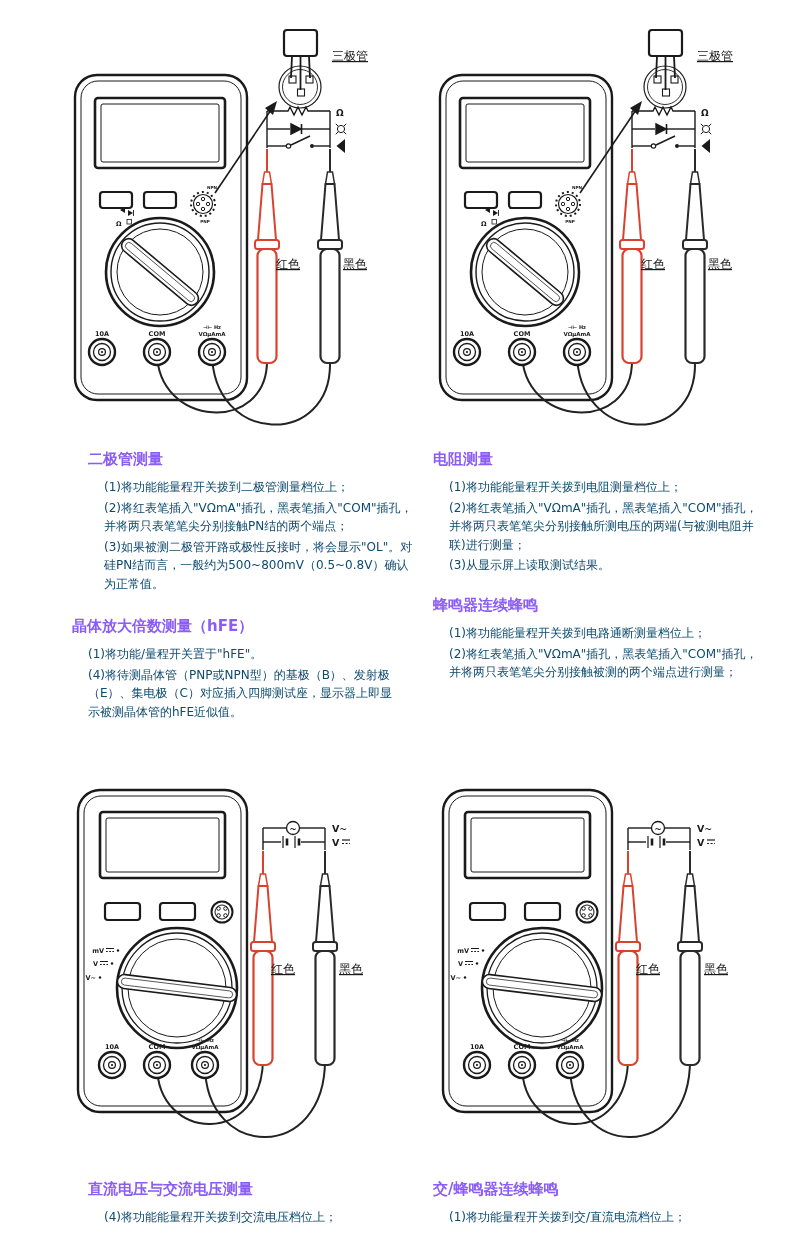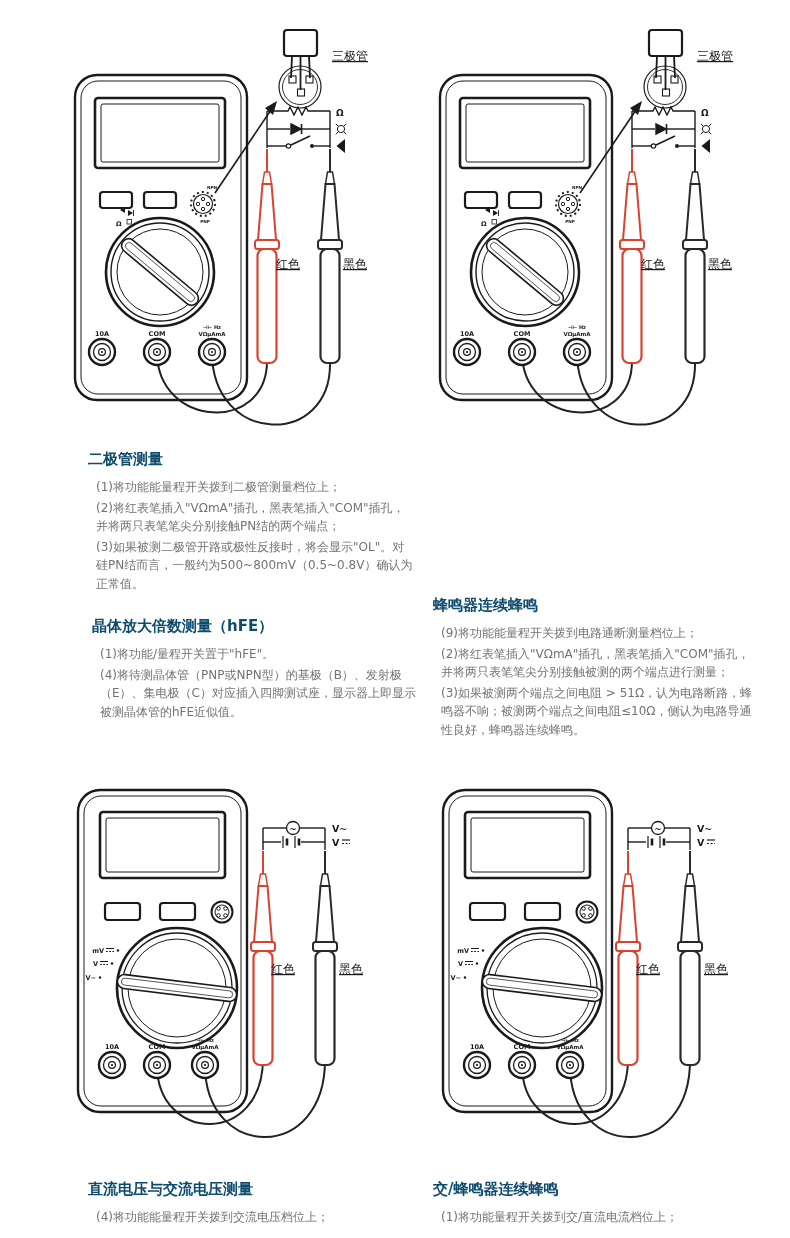--- a/index.html
+++ b/index.html
@@ -1,21 +1,21 @@
 <!DOCTYPE html>
 <html><head>
 <meta charset="utf-8">
 <style>
   html,body{margin:0;padding:0;background:#fff;}
   .page{position:relative;width:790px;height:1238px;background:#ffffff;overflow:hidden;
         font-family:"DejaVu Sans","Liberation Sans",sans-serif;}
   .diag{position:absolute;}
   .txt{position:absolute;width:326px;}
-  .txt h2{margin:0 0 9px 0;font-size:15px;font-weight:700;color:#0c4a6e;}
-  .txt p{margin:0 0 2px 8px;font-size:12px;line-height:1.55;color:#737373;}
+  .txt h2{margin:0 0 9px 0;font-size:15px;font-weight:700;color:#8b5cf6;}
+  .txt p{margin:0 0 2px 16px;font-size:12px;line-height:1.55;color:#0c4a6e;}
   svg text{font-family:"DejaVu Sans","Liberation Sans",sans-serif;}
 </style>
 </head>
 <body>
 
 <div class="page">
 
   <svg width="0" height="0" style="position:absolute" aria-hidden="true">
     <defs>
 
@@ -245,32 +245,37 @@
       <use href="#meter-bot"></use>
     </svg>
 
   <section class="txt" style="left:88px;top:450px">
     <h2>二极管测量</h2>
     <p>(1)将功能能量程开关拨到二极管测量档位上；</p>
     <p>(2)将红表笔插入"VΩmA"插孔，黑表笔插入"COM"插孔，并将两只表笔笔尖分别接触PN结的两个端点；</p>
     <p>(3)如果被测二极管开路或极性反接时，将会显示"OL"。对硅PN结而言，一般约为500~800mV（0.5~0.8V）确认为正常值。</p>
   </section>
 
-
-  <section class="txt" style="left:92px;top:617px">
+  <section class="txt" style="left:433px;top:450px">
+    <h2>电阻测量</h2>
+    <p>(1)将功能能量程开关拨到电阻测量档位上；</p>
+    <p>(2)将红表笔插入"VΩmA"插孔，黑表笔插入"COM"插孔，并将两只表笔笔尖分别接触所测电压的两端(与被测电阻并联)进行测量；</p>
+    <p>(3)从显示屏上读取测试结果。</p>
+  </section>
+
+  <section class="txt" style="left:72px;top:617px">
     <h2>晶体放大倍数测量（hFE）</h2>
     <p>(1)将功能/量程开关置于"hFE"。</p>
     <p>(4)将待测晶体管（PNP或NPN型）的基极（B）、发射极（E）、集电极（C）对应插入四脚测试座，显示器上即显示被测晶体管的hFE近似值。</p>
   </section>
 
   <section class="txt" style="left:433px;top:596px">
     <h2>蜂鸣器连续蜂鸣</h2>
-    <p>(9)将功能能量程开关拨到电路通断测量档位上；</p>
+    <p>(1)将功能能量程开关拨到电路通断测量档位上；</p>
     <p>(2)将红表笔插入"VΩmA"插孔，黑表笔插入"COM"插孔，并将两只表笔笔尖分别接触被测的两个端点进行测量；</p>
-    <p>(3)如果被测两个端点之间电阻 &gt; 51Ω，认为电路断路，蜂鸣器不响；被测两个端点之间电阻≤10Ω，侧认为电路导通性良好，蜂鸣器连续蜂鸣。</p>
   </section>
 
   <section class="txt" style="left:88px;top:1180px;width:332px">
     <h2>直流电压与交流电压测量</h2>
     <p>(4)将功能能量程开关拨到交流电压档位上；</p>
   </section>
 
   <section class="txt" style="left:433px;top:1180px;width:332px">
     <h2>交/蜂鸣器连续蜂鸣</h2>
     <p>(1)将功能量程开关拨到交/直流电流档位上；</p>

